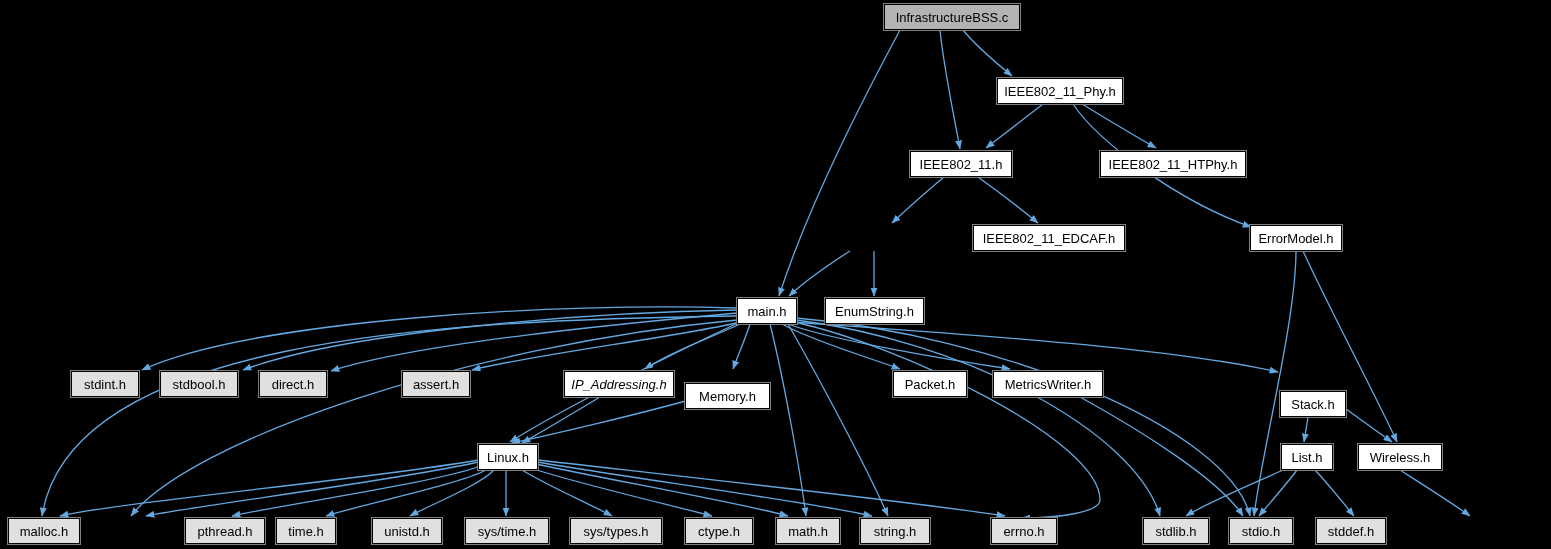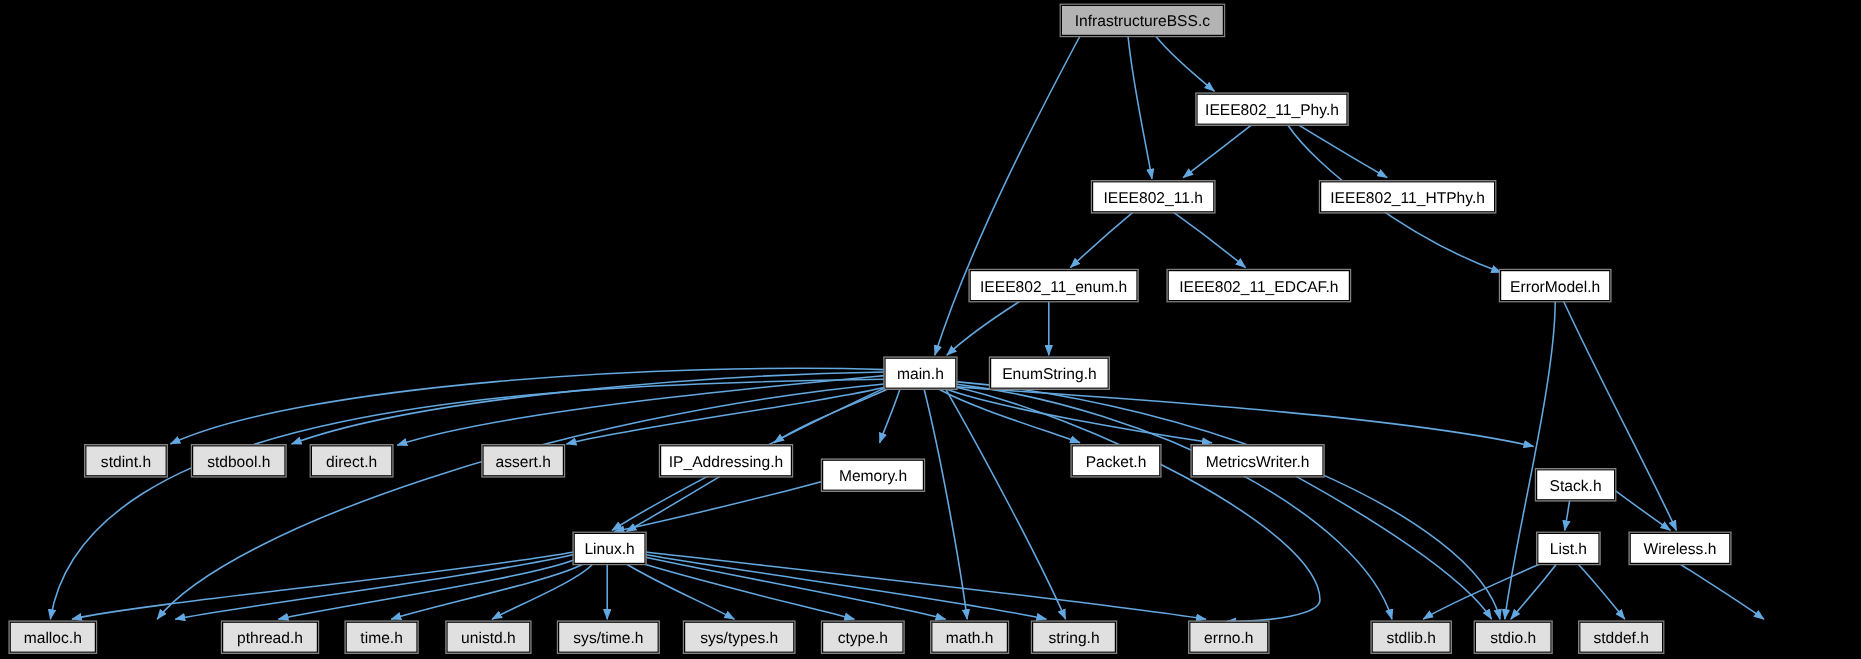--- a/index.html
+++ b/index.html
@@ -116,23 +116,20 @@
       </div>
       <div class="gnode fill-white" style="left: 997px; top: 78px; width: 126px; height: 26px;">
         <span class="lbl">IEEE802_11_Phy.h</span>
       </div>
       <div class="gnode fill-white" style="left: 910px; top: 151px; width: 102px; height: 26px;">
         <span class="lbl">IEEE802_11.h</span>
       </div>
       <div class="gnode fill-white" style="left: 1100px; top: 151px; width: 146px; height: 26px;">
         <span class="lbl">IEEE802_11_HTPhy.h</span>
       </div>
-      <div class="gnode fill-white" style="left: 808px; top: 225px; width: 140px; height: 26px;">
-        <span class="lbl">IEEE802_11_enum.h</span>
-      </div>
       <div class="gnode fill-white" style="left: 973px; top: 225px; width: 152px; height: 26px;">
         <span class="lbl">IEEE802_11_EDCAF.h</span>
       </div>
       <div class="gnode fill-white" style="left: 1250px; top: 225px; width: 92px; height: 26px;">
         <span class="lbl">ErrorModel.h</span>
       </div>
       <div class="gnode fill-white" style="left: 737px; top: 298px; width: 60px; height: 26px;">
         <span class="lbl">main.h</span>
       </div>
       <div class="gnode fill-white" style="left: 825px; top: 298px; width: 99px; height: 26px;">
@@ -143,21 +140,21 @@
       </div>
       <div class="gnode fill-gray" style="left: 160px; top: 371px; width: 78px; height: 26px;">
         <span class="lbl">stdbool.h</span>
       </div>
       <div class="gnode fill-gray" style="left: 259px; top: 371px; width: 68px; height: 26px;">
         <span class="lbl">direct.h</span>
       </div>
       <div class="gnode fill-gray" style="left: 402px; top: 371px; width: 68px; height: 26px;">
         <span class="lbl">assert.h</span>
       </div>
-      <div class="gnode fill-white" style="left: 550px; top: 371px; width: 110px; height: 26px;">
+      <div class="gnode fill-white" style="left: 564px; top: 371px; width: 110px; height: 26px; font-style: italic;">
         <span class="lbl">IP_Addressing.h</span>
       </div>
       <div class="gnode fill-white" style="left: 685px; top: 371px; width: 85px; height: 26px; margin-top: 12px;">
         <span class="lbl">Memory.h</span>
       </div>
       <div class="gnode fill-white" style="left: 893px; top: 371px; width: 74px; height: 26px;">
         <span class="lbl">Packet.h</span>
       </div>
       <div class="gnode fill-white" style="left: 993px; top: 371px; width: 110px; height: 26px;">
         <span class="lbl">MetricsWriter.h</span>
@@ -176,21 +173,21 @@
       </div>
       <div class="gnode fill-gray" style="left: 8px; top: 518px; width: 72px; height: 26px;">
         <span class="lbl">malloc.h</span>
       </div>
       <div class="gnode fill-gray" style="left: 101px; top: 548px; width: 64px; height: 26px; margin-top: 28px;">
         <span class="lbl">dlfcn.h</span>
       </div>
       <div class="gnode fill-gray" style="left: 185px; top: 518px; width: 80px; height: 26px;">
         <span class="lbl">pthread.h</span>
       </div>
-      <div class="gnode fill-gray" style="left: 288px; top: 518px; width: 60px; height: 26px;">
+      <div class="gnode fill-gray" style="left: 276px; top: 518px; width: 60px; height: 26px;">
         <span class="lbl">time.h</span>
       </div>
       <div class="gnode fill-gray" style="left: 372px; top: 518px; width: 70px; height: 26px;">
         <span class="lbl">unistd.h</span>
       </div>
       <div class="gnode fill-gray" style="left: 465px; top: 518px; width: 84px; height: 26px;">
         <span class="lbl">sys/time.h</span>
       </div>
       <div class="gnode fill-gray" style="left: 570px; top: 518px; width: 92px; height: 26px;">
         <span class="lbl">sys/types.h</span>

